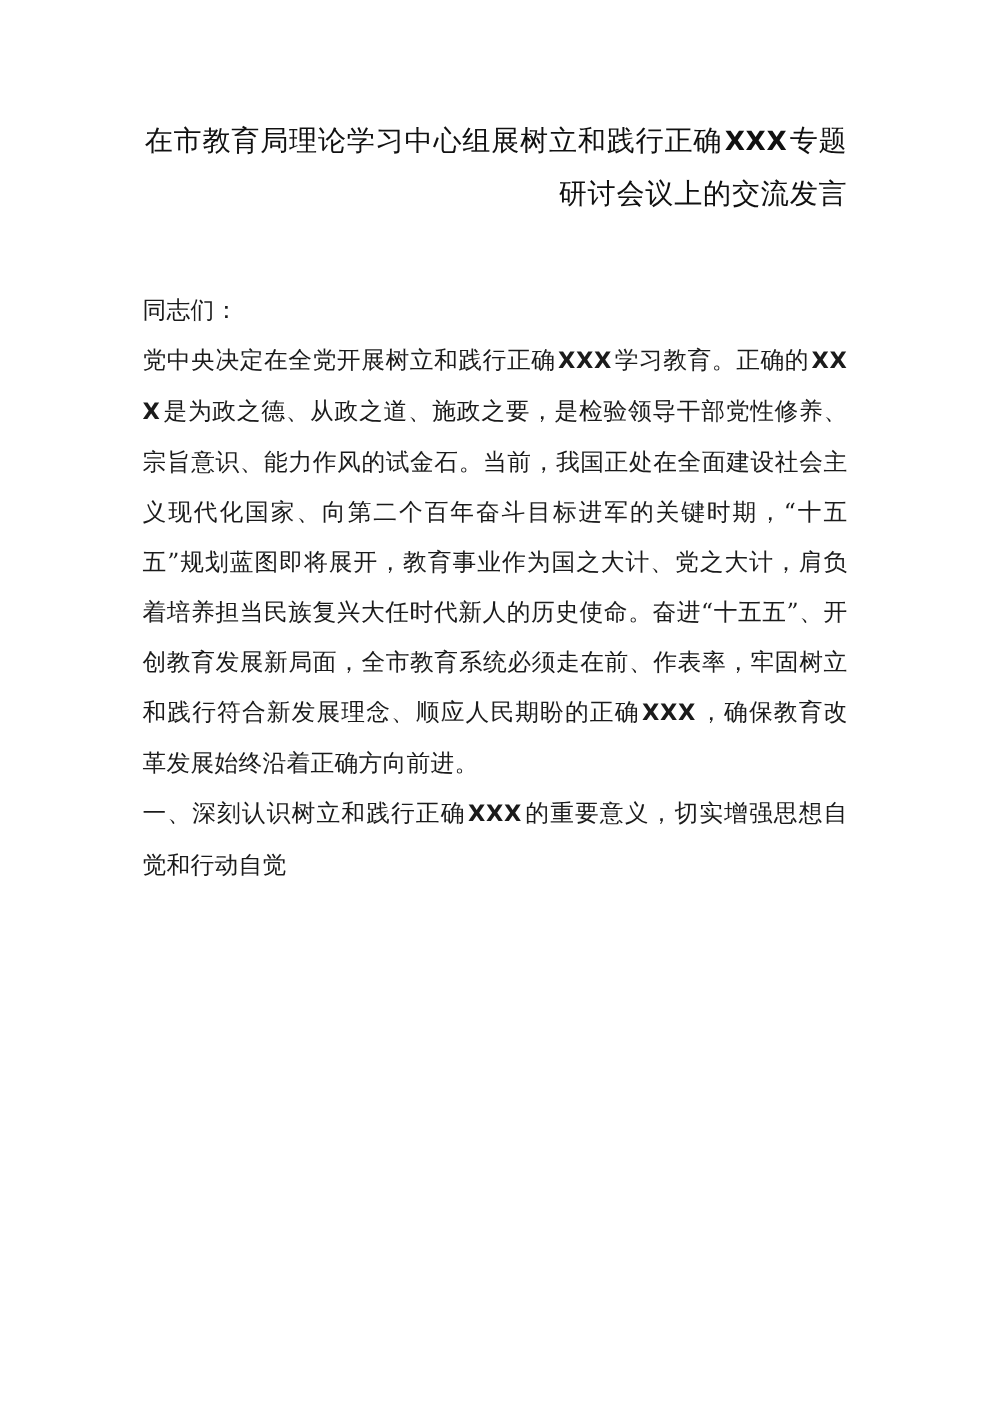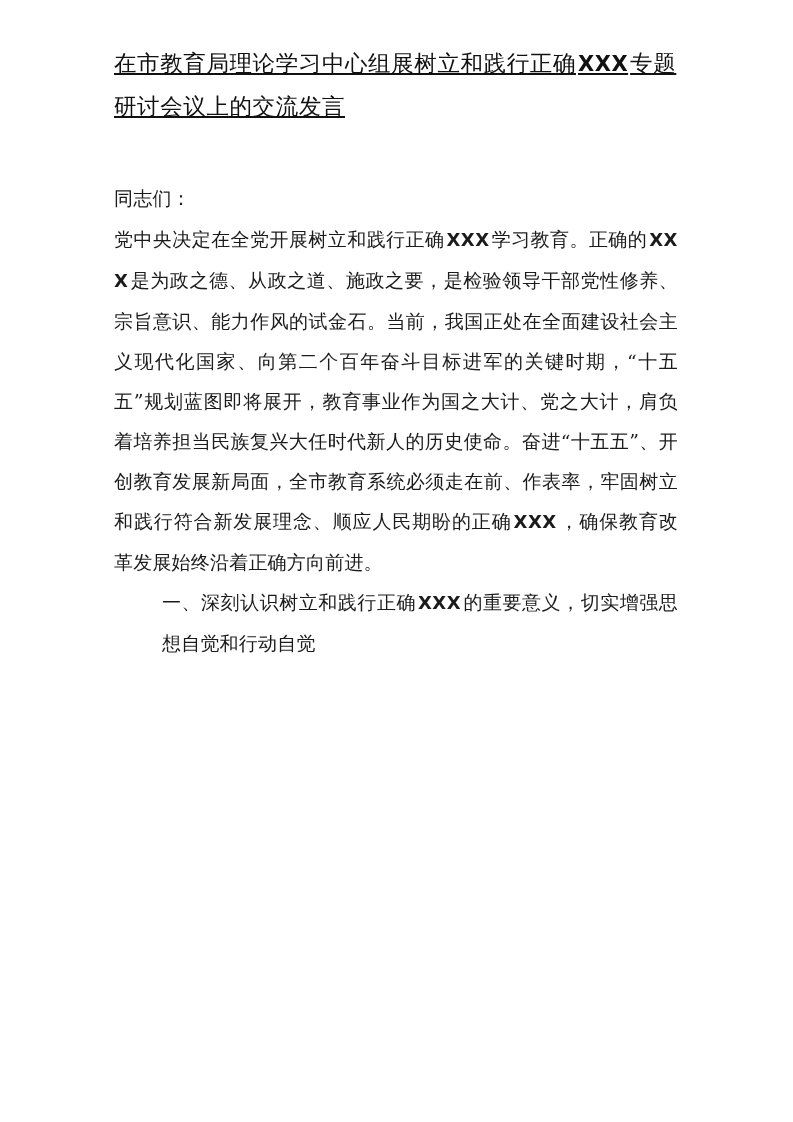--- a/index.html
+++ b/index.html
@@ -28,30 +28,29 @@
   .content {
     position: absolute;
     left: 114px;
     top: 0;
     width: 564px;
   }
 
   
   .doc-title {
     margin: 0;
-    padding-top: 42px;
+    padding-top: 92px;
     font-family: "DejaVu Serif", "Liberation Serif", serif;
     font-size: 22.5px;
     font-weight: 400;
     line-height: 42px;
-    text-align: left;
+    text-align: right;
     letter-spacing: 0.6px;
     color: #111111;
     word-break: break-all;
-    text-decoration: underline;
   }
 
   
   .body-block {
     margin-top: 52px;
   }
 
   p.para {
     margin: 0;
     font-family: "DejaVu Serif", "Liberation Serif", serif;
@@ -61,27 +60,25 @@
     color: #1b1b1b;
     text-align: justify;
     text-justify: inter-character;
     text-align-last: left;
     word-break: break-all;
     letter-spacing: 0.2px;
   }
 
   p.para.salutation {
     text-align: right;
-    font-family: Liberation Serif, serif;
   }
 
   p.para.heading {
     text-align: justify;
     text-align-last: left;
-    margin-left: 48px;
   }
 
   
   b.mark {
     font-family: "DejaVu Sans", "Liberation Sans", sans-serif;
     font-weight: 700;
     font-size: 18px;
     letter-spacing: 0.5px;
     padding: 0 2px;
   }

